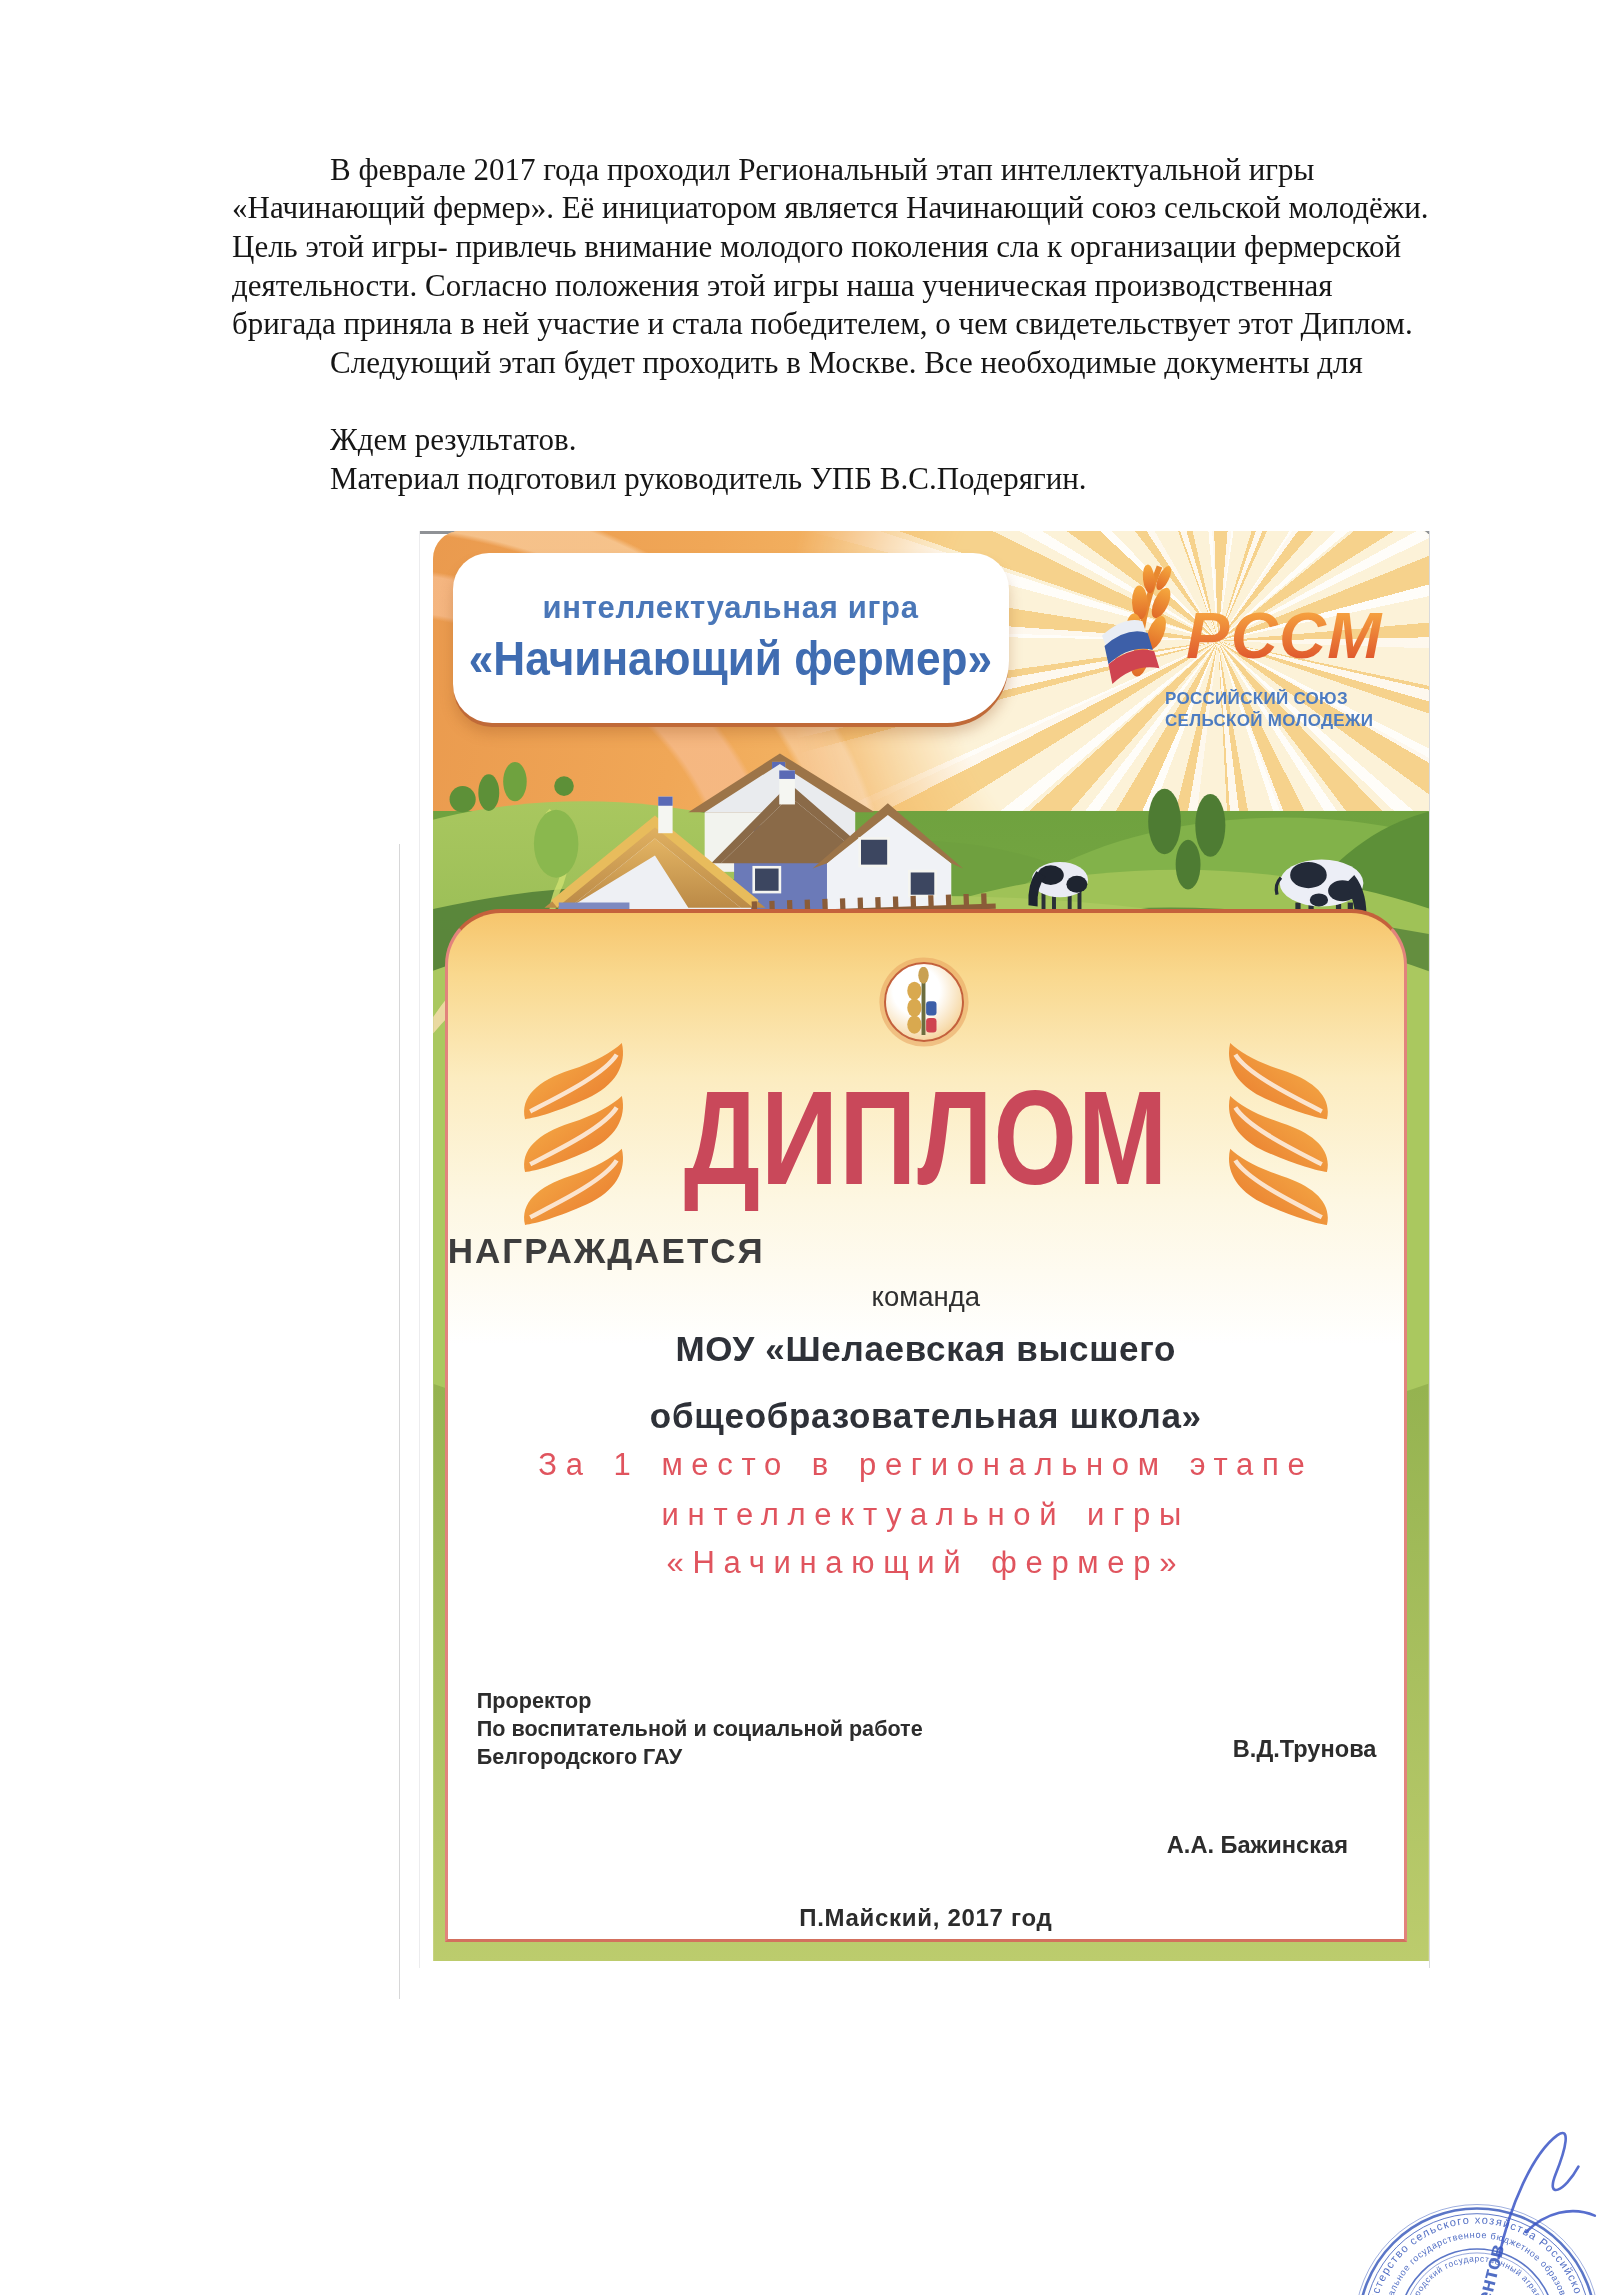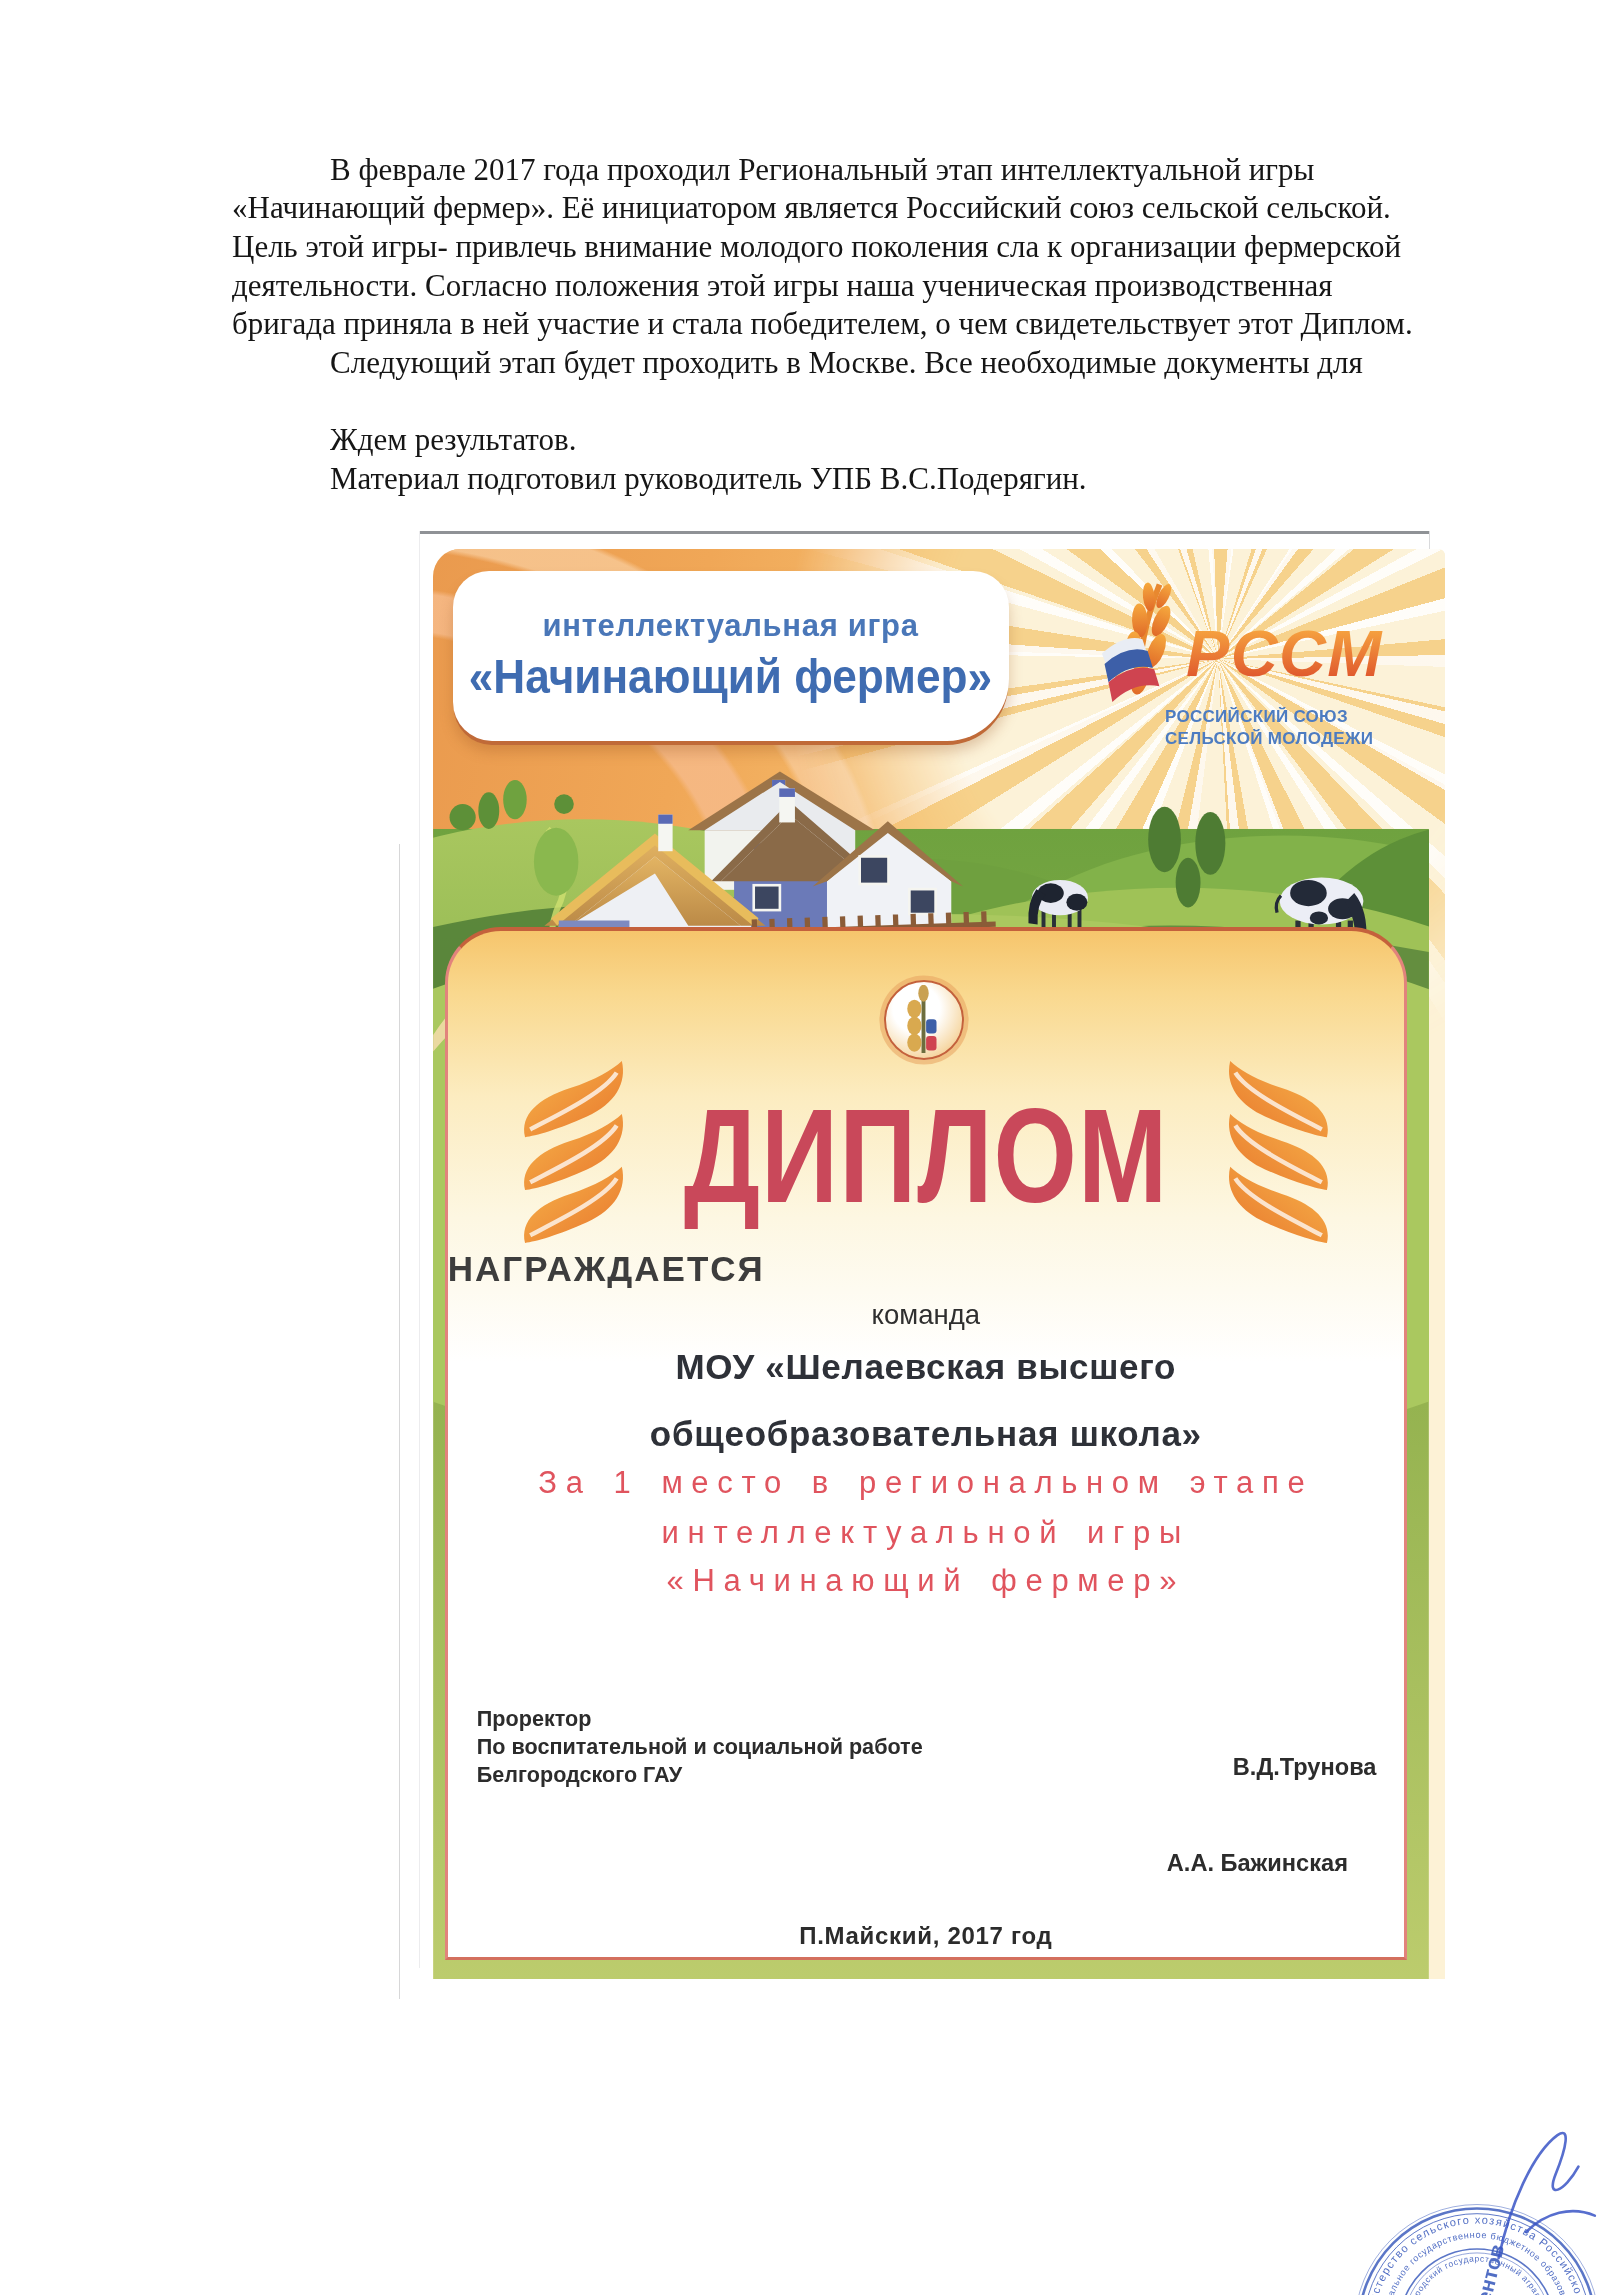--- a/index.html
+++ b/index.html
@@ -7,22 +7,22 @@
         font-family:"Liberation Sans",sans-serif;border-radius:12px;}
   
   .report-line{position:absolute;left:232px;width:1237px;font-family:"Liberation Serif",serif;
                font-size:31px;color:#161616;white-space:nowrap;}
   .report-line.ind{left:330px;}
   
   .diploma{position:absolute;left:419px;top:531px;width:1009px;height:1437px;background:#fff;
            border-right:1.3px solid #d9dadc;border-left:0.7px solid #ececee;}
   .diploma::before{content:"";position:absolute;left:0;top:0;right:0;height:2.6px;background:#8f9296;}
   .scan-line{position:absolute;left:399px;top:844px;width:1.3px;height:1155px;background:#c6c6c8;opacity:.7;}
-  .art{position:absolute;left:13px;top:18px;width:996px;height:1430px;overflow:hidden;
-       border-radius:27.5px 6.5px 0 0;background:#fdf2d6;padding-left:16px;}
+  .art{position:absolute;left:13px;top:0;width:996px;height:1430px;overflow:hidden;
+       border-radius:27.5px 6.5px 0 0;background:#fdf2d6;}
   
   .sky{position:absolute;left:0;top:0;width:996px;height:419px;
        background:linear-gradient(100deg,#ea9a4e 0%,#f0a757 26%,#f5bc6c 50%,#f9dc9e 72%,#fdf2d6 90%);}
   .sky::after{content:"";position:absolute;inset:0;
        background:radial-gradient(ellipse 654px 523px at -79px 380px,
         rgba(0,0,0,0) 57%, rgba(246,186,136,.85) 58% 65%, rgba(0,0,0,0) 66% 73%,
         rgba(248,202,152,.8) 74% 81%, rgba(0,0,0,0) 82%);}
   .burst{position:absolute;left:327px;top:-348px;width:916px;height:916px;border-radius:50%;
        background:
         repeating-conic-gradient(rgba(255,255,255,0) 0deg 5deg, rgba(255,255,255,.85) 5deg 8deg,
@@ -78,21 +78,21 @@
   .dip-footer{position:absolute;left:0;top:991px;width:100%;text-align:center;font-size:24px;
         font-weight:700;color:#2c2c2c;letter-spacing:0.7px;}
   .stamp-layer{position:absolute;left:419px;top:531px;pointer-events:none;}
 </style>
 </head>
 <body>
 
 <div class="page">
 
   <div class="report-line ind" style="top:152px">В феврале 2017 года проходил Региональный этап интеллектуальной игры</div>
-  <div class="report-line" style="top:190px">«Начинающий фермер». Её инициатором является Российский союз сельской сельской.</div>
+  <div class="report-line" style="top:190px">«Начинающий фермер». Её инициатором является Начинающий союз сельской молодёжи.</div>
   <div class="report-line" style="top:229px">Цель этой игры- привлечь внимание молодого поколения сла к организации фермерской</div>
   <div class="report-line" style="top:268px">деятельности. Согласно положения этой игры наша ученическая производственная</div>
   <div class="report-line" style="top:306px">бригада приняла в ней участие и стала победителем, о чем свидетельствует этот Диплом.</div>
   <div class="report-line ind" style="top:345px">Следующий этап будет проходить в Москве. Все необходимые документы для</div>
   <div class="report-line ind" style="top:422px">Ждем результатов.</div>
   <div class="report-line ind" style="top:461px">Материал подготовил руководитель УПБ В.С.Подерягин.</div>
 
   <div class="scan-line"></div>
 
   <div class="diploma">

